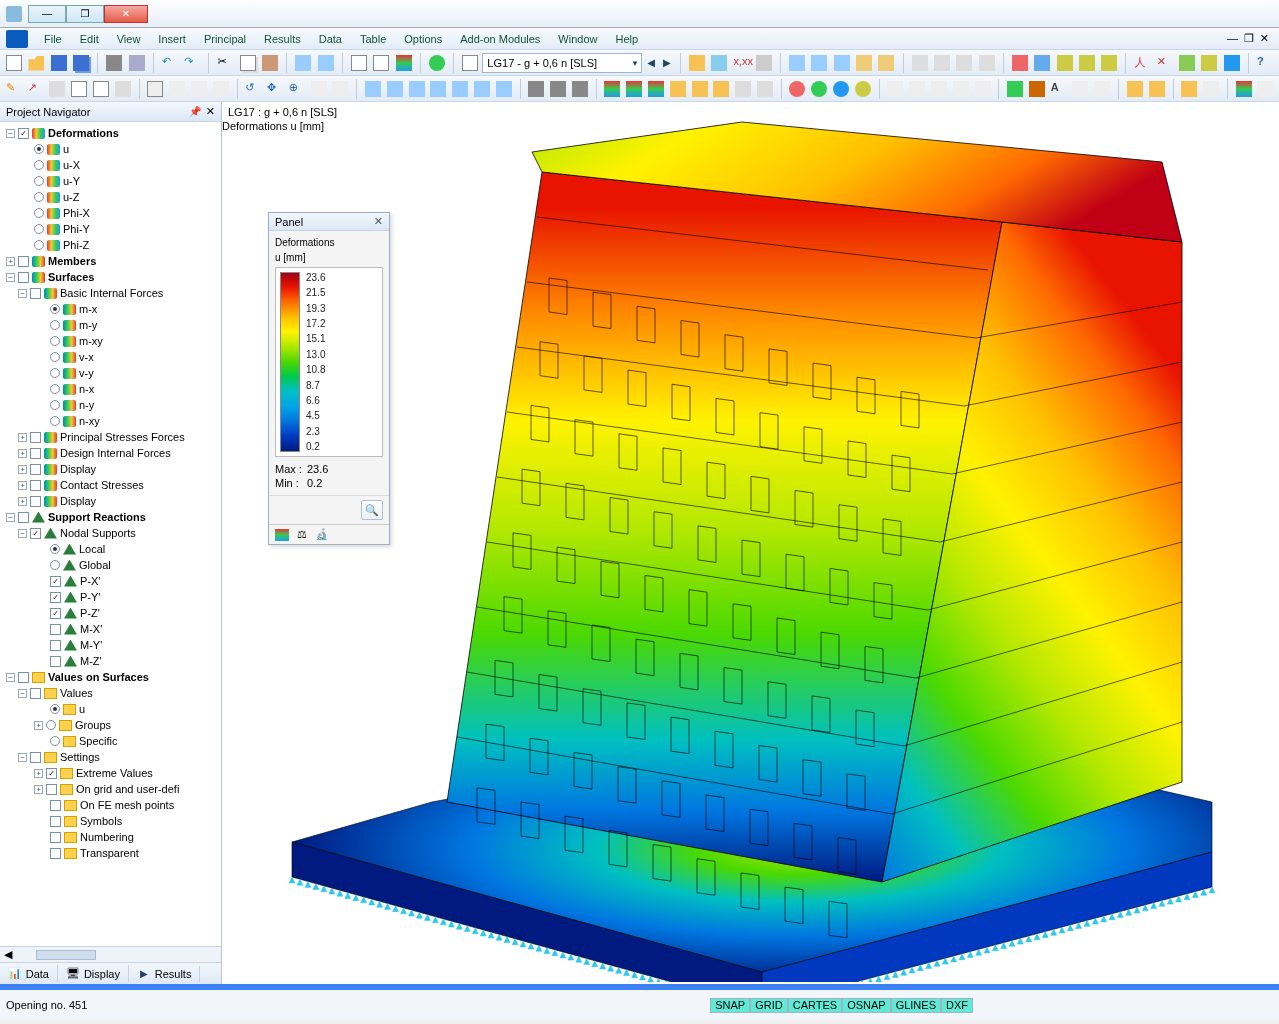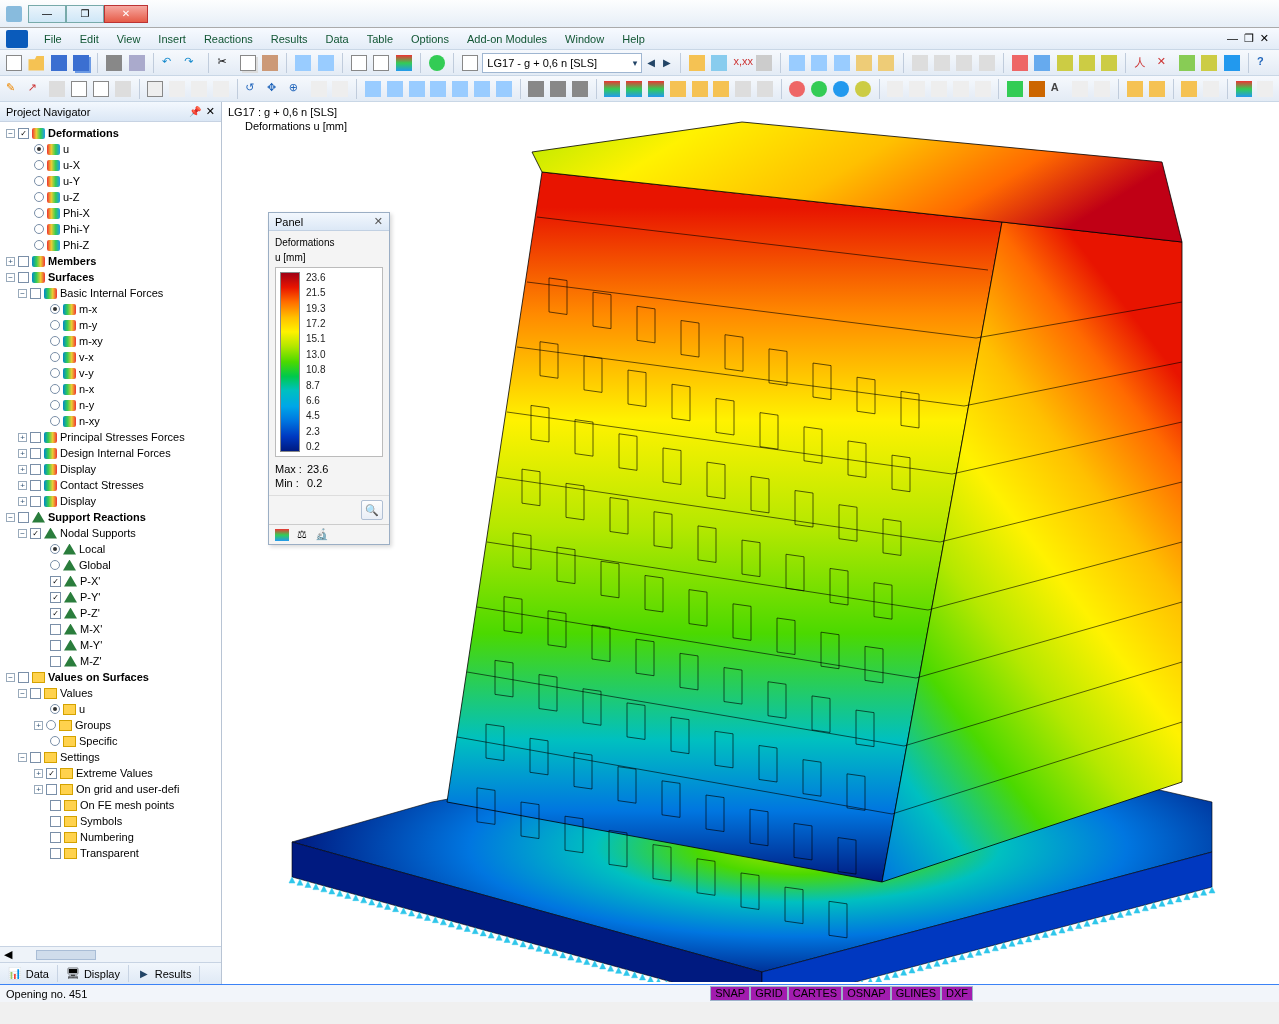--- a/index.html
+++ b/index.html
@@ -42,60 +42,60 @@
 .nic.val { background:#ffd24d; border:1px solid #d4a200; }
 .lbl { font-size:11px; color:#000; }
 .lbl.bold { font-weight:600; }
 .i1{padding-left:16px;} .i2{padding-left:32px;} .i3{padding-left:48px;}
 .navtabs { height:22px; background:linear-gradient(#f1f6fc,#dfe9f5); border-top:1px solid #c7d3e3; display:flex; align-items:center; }
 .navtab { padding:2px 8px; display:flex; align-items:center; gap:4px; border-right:1px solid #c7d3e3; }
 .hscroll { height:16px; background:#eef3f9; border-top:1px solid #c7d3e3; display:flex; align-items:center; }
 .hscroll .thumb { width:60px; height:10px; background:#cfdceb; border:1px solid #a9bdd6; margin-left:20px; }
 .viewport { flex:1; background:#fff; position:relative; overflow:hidden; }
 .vlabel { position:absolute; left:6px; top:4px; font-size:11px; }
-.vlabel2 { position:absolute; left:23px; top:18px; font-size:11px; }
+.vlabel2 { position:absolute; left:0; top:18px; font-size:11px; }
 .model { position:absolute; inset:0; }
 .panel { position:absolute; left:46px; top:110px; width:122px; background:#f4f4f4; border:1px solid #9baec4; box-shadow:2px 2px 4px rgba(0,0,0,.15); }
 .panel .phead { height:18px; background:linear-gradient(#f2f7fd,#dce8f6); border-bottom:1px solid #c1d0e2; display:flex; align-items:center; padding:0 6px; font-size:11px; }
 .panel .phead .x { margin-left:auto; color:#555; }
 .panel .pbody { padding:6px; background:#f4f4f4; }
 .panel .plabel { font-size:10px; margin-bottom:4px; }
 .scale { border:1px solid #bbb; background:#fff; padding:4px; display:flex; gap:6px; }
 .cbar { width:20px; height:180px; background:linear-gradient(#a00015 0%,#e81400 8%,#ff6a00 16%,#ffc000 25%,#fff200 33%,#b5e800 41%,#4bd900 50%,#00c94b 58%,#00c0c0 66%,#00a6e8 75%,#0076e0 83%,#0038c0 92%,#001a80 100%); border:1px solid #888; }
 .ticks { display:flex; flex-direction:column; justify-content:space-between; height:180px; font-size:10px; color:#222; }
 .mm { margin-top:6px; font-size:11px; display:grid; grid-template-columns:28px 1fr; gap:2px 4px; }
 .pbtns { display:flex; justify-content:flex-end; padding:4px 6px; gap:4px; border-top:1px solid #ddd; }
 .pbtn { width:22px; height:20px; border:1px solid #b0bfd3; background:linear-gradient(#fdfdfd,#e9eef6); border-radius:2px; display:flex; align-items:center; justify-content:center; font-size:11px; }
 .pfoot { height:20px; border-top:1px solid #ccc; display:flex; align-items:center; gap:8px; padding:0 6px; }
 .annot { position:absolute; right:120px; top:140px; font-size:10px; color:#e06000; }
 .statusmid { height:22px; border-top:1px solid #c7d3e3; padding:0 8px; display:flex; align-items:center; font-size:11px; }
-.statusbar { height:18px; background:#f2f5fa; border-top:1px solid #3b82f6; display:flex; align-items:center; font-size:11px; padding:8px 6px; }
+.statusbar { height:18px; background:#f2f5fa; border-top:6px solid #3b82f6; display:flex; align-items:center; font-size:11px; padding:15px 6px; }
 .statusbar .cells { margin-left:auto; display:flex; margin-right:300px; }
-.scell { border:1px solid #9fb2c9; padding:0 4px; height:15px; background:#a21caf; }
+.scell { border:1px solid #9fb2c9; padding:0 4px; height:15px; background:#5eead4; }
 .arrow { font-size:10px; color:#246; padding:0 3px; }
 </style>
 </head>
 <body>
 
 <div class="titlebar">
   <div class="icon"></div>
   <div class="winbtns">
     <div class="winbtn">—</div>
     <div class="winbtn">❐</div>
     <div class="winbtn close">✕</div>
   </div>
 </div>
 
 <div class="menubar">
   <div class="mlogo"></div>
   <div class="mitem">File</div>
   <div class="mitem">Edit</div>
   <div class="mitem">View</div>
   <div class="mitem">Insert</div>
-  <div class="mitem">Reactions</div>
+  <div class="mitem">Principal</div>
   <div class="mitem">Results</div>
   <div class="mitem">Data</div>
   <div class="mitem">Table</div>
   <div class="mitem">Options</div>
   <div class="mitem">Add-on Modules</div>
   <div class="mitem">Window</div>
   <div class="mitem">Help</div>
   <div class="mright">
     <span>—</span>
     <span>❐</span>

